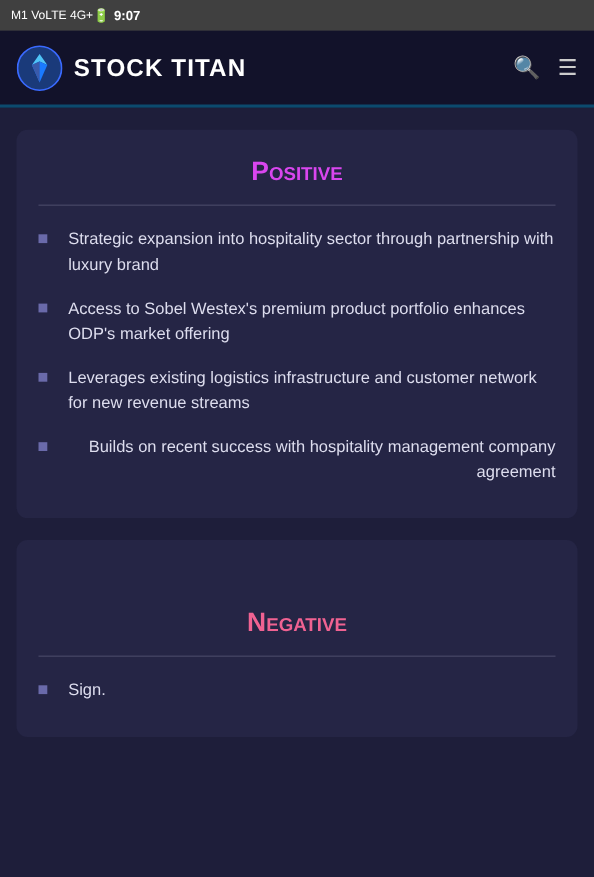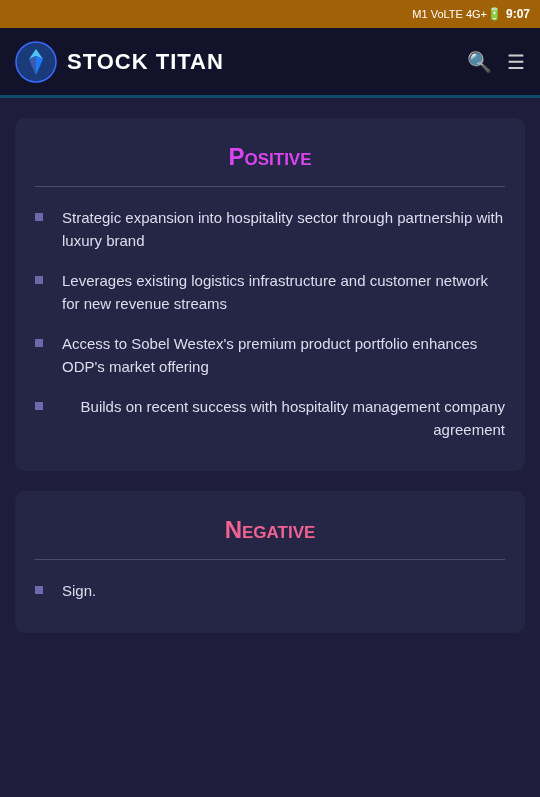--- a/index.html
+++ b/index.html
@@ -14,24 +14,24 @@
       background-color: #1a1a2e;
       font-family: Arial, sans-serif;
       overflow: hidden;
       position: relative;
     }
 
     
     .status-bar {
       width: 100%;
       height: 28px;
-      background-color: #a16207;
-      display: flex;
-      align-items: center;
-      justify-content: flex-end;
+      background-color: #404040;
+      display: flex;
+      align-items: center;
+      justify-content: flex-start;
       padding: 0 10px;
       font-size: 11px;
       color: #fff;
     }
 
     .status-left {
       display: flex;
       align-items: center;
       gap: 4px;
       font-size: 11px;
@@ -126,20 +126,21 @@
       font-variant: small-caps;
       margin-bottom: 15px;
     }
 
     .section-title.positive {
       color: #d946ef;
     }
 
     .section-title.negative {
       color: #f06292;
+      margin-top: 37px;
     }
 
     .divider {
       width: 100%;
       height: 1px;
       background-color: #4a4a6a;
       margin-bottom: 20px;
     }
 
     .bullet-list {
@@ -211,25 +212,25 @@
   <div class="section-card">
     <div class="section-title positive">Positive</div>
     <div class="divider"></div>
     <ul class="bullet-list">
       <li>
         <span class="bullet-square"></span>
         <span>Strategic expansion into hospitality sector through partnership with luxury brand</span>
       </li>
       <li>
         <span class="bullet-square"></span>
+        <span>Access to Sobel Westex's premium product portfolio enhances ODP's market offering</span>
+      </li>
+      <li>
+        <span class="bullet-square"></span>
         <span>Leverages existing logistics infrastructure and customer network for new revenue streams</span>
-      </li>
-      <li>
-        <span class="bullet-square"></span>
-        <span>Access to Sobel Westex's premium product portfolio enhances ODP's market offering</span>
       </li>
       <li>
         <span class="bullet-square"></span>
         <span>Builds on recent success with hospitality management company agreement</span>
       </li>
     </ul>
   </div>
 
   <div class="negative-card">
     <div class="section-title negative">Negative</div>

